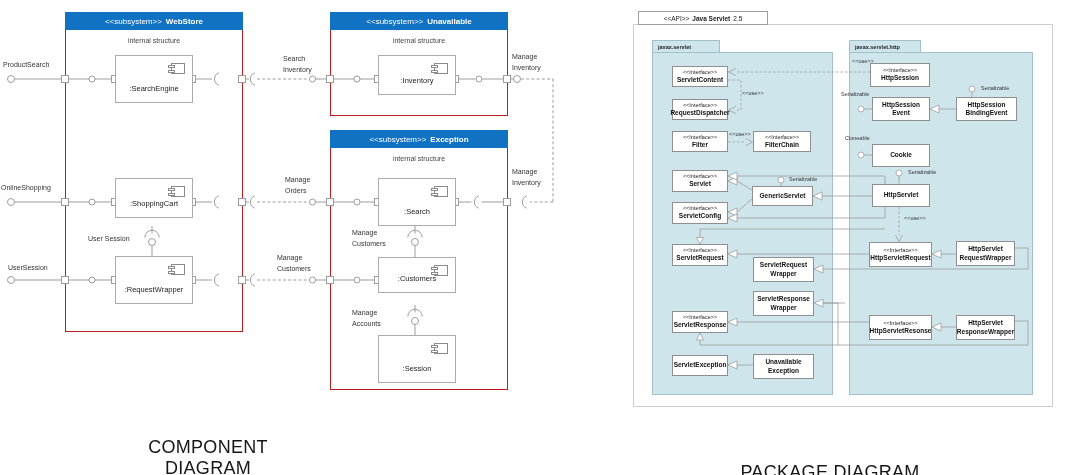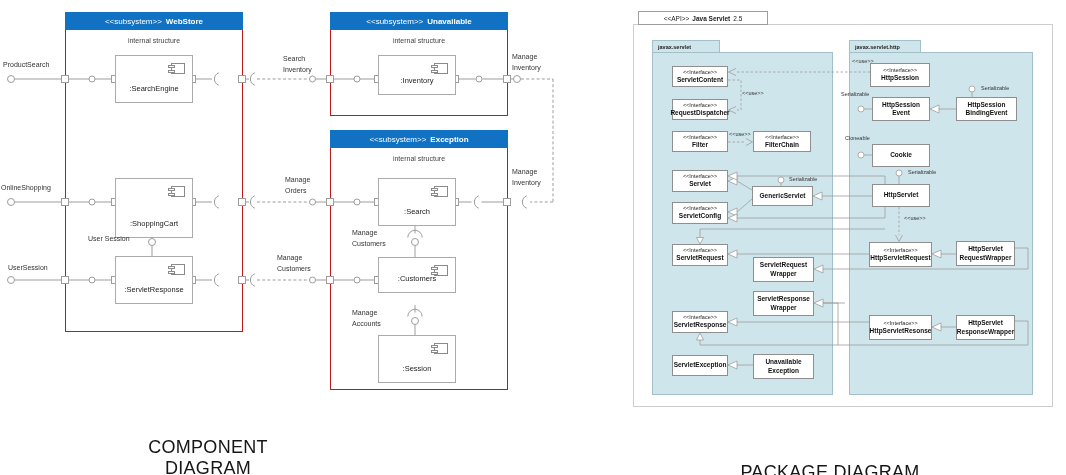--- a/index.html
+++ b/index.html
@@ -187,33 +187,33 @@
   </g>
 </svg>
 
 <div class="comp abs" style="left:115px;top:55px;width:78px;height:48px">
   <span class="cicon">
       <b></b>
       <b></b>
     </span>
   <div class="comp-name">:SearchEngine</div>
 </div>
-<div class="comp abs" style="left:115px;top:178px;width:78px;height:60px">
+<div class="comp abs" style="left:115px;top:178px;width:78px;height:40px">
   <span class="cicon">
       <b></b>
       <b></b>
     </span>
   <div class="comp-name">:ShoppingCart</div>
 </div>
 <div class="comp abs" style="left:115px;top:256px;width:78px;height:48px">
   <span class="cicon">
       <b></b>
       <b></b>
     </span>
-  <div class="comp-name">:ServletResponse</div>
+  <div class="comp-name">:RequestWrapper</div>
 </div>
 <div class="comp abs" style="left:378px;top:55px;width:78px;height:40px">
   <span class="cicon">
       <b></b>
       <b></b>
     </span>
   <div class="comp-name">:Inventory</div>
 </div>
 <div class="comp abs" style="left:378px;top:178px;width:78px;height:48px">
   <span class="cicon">

